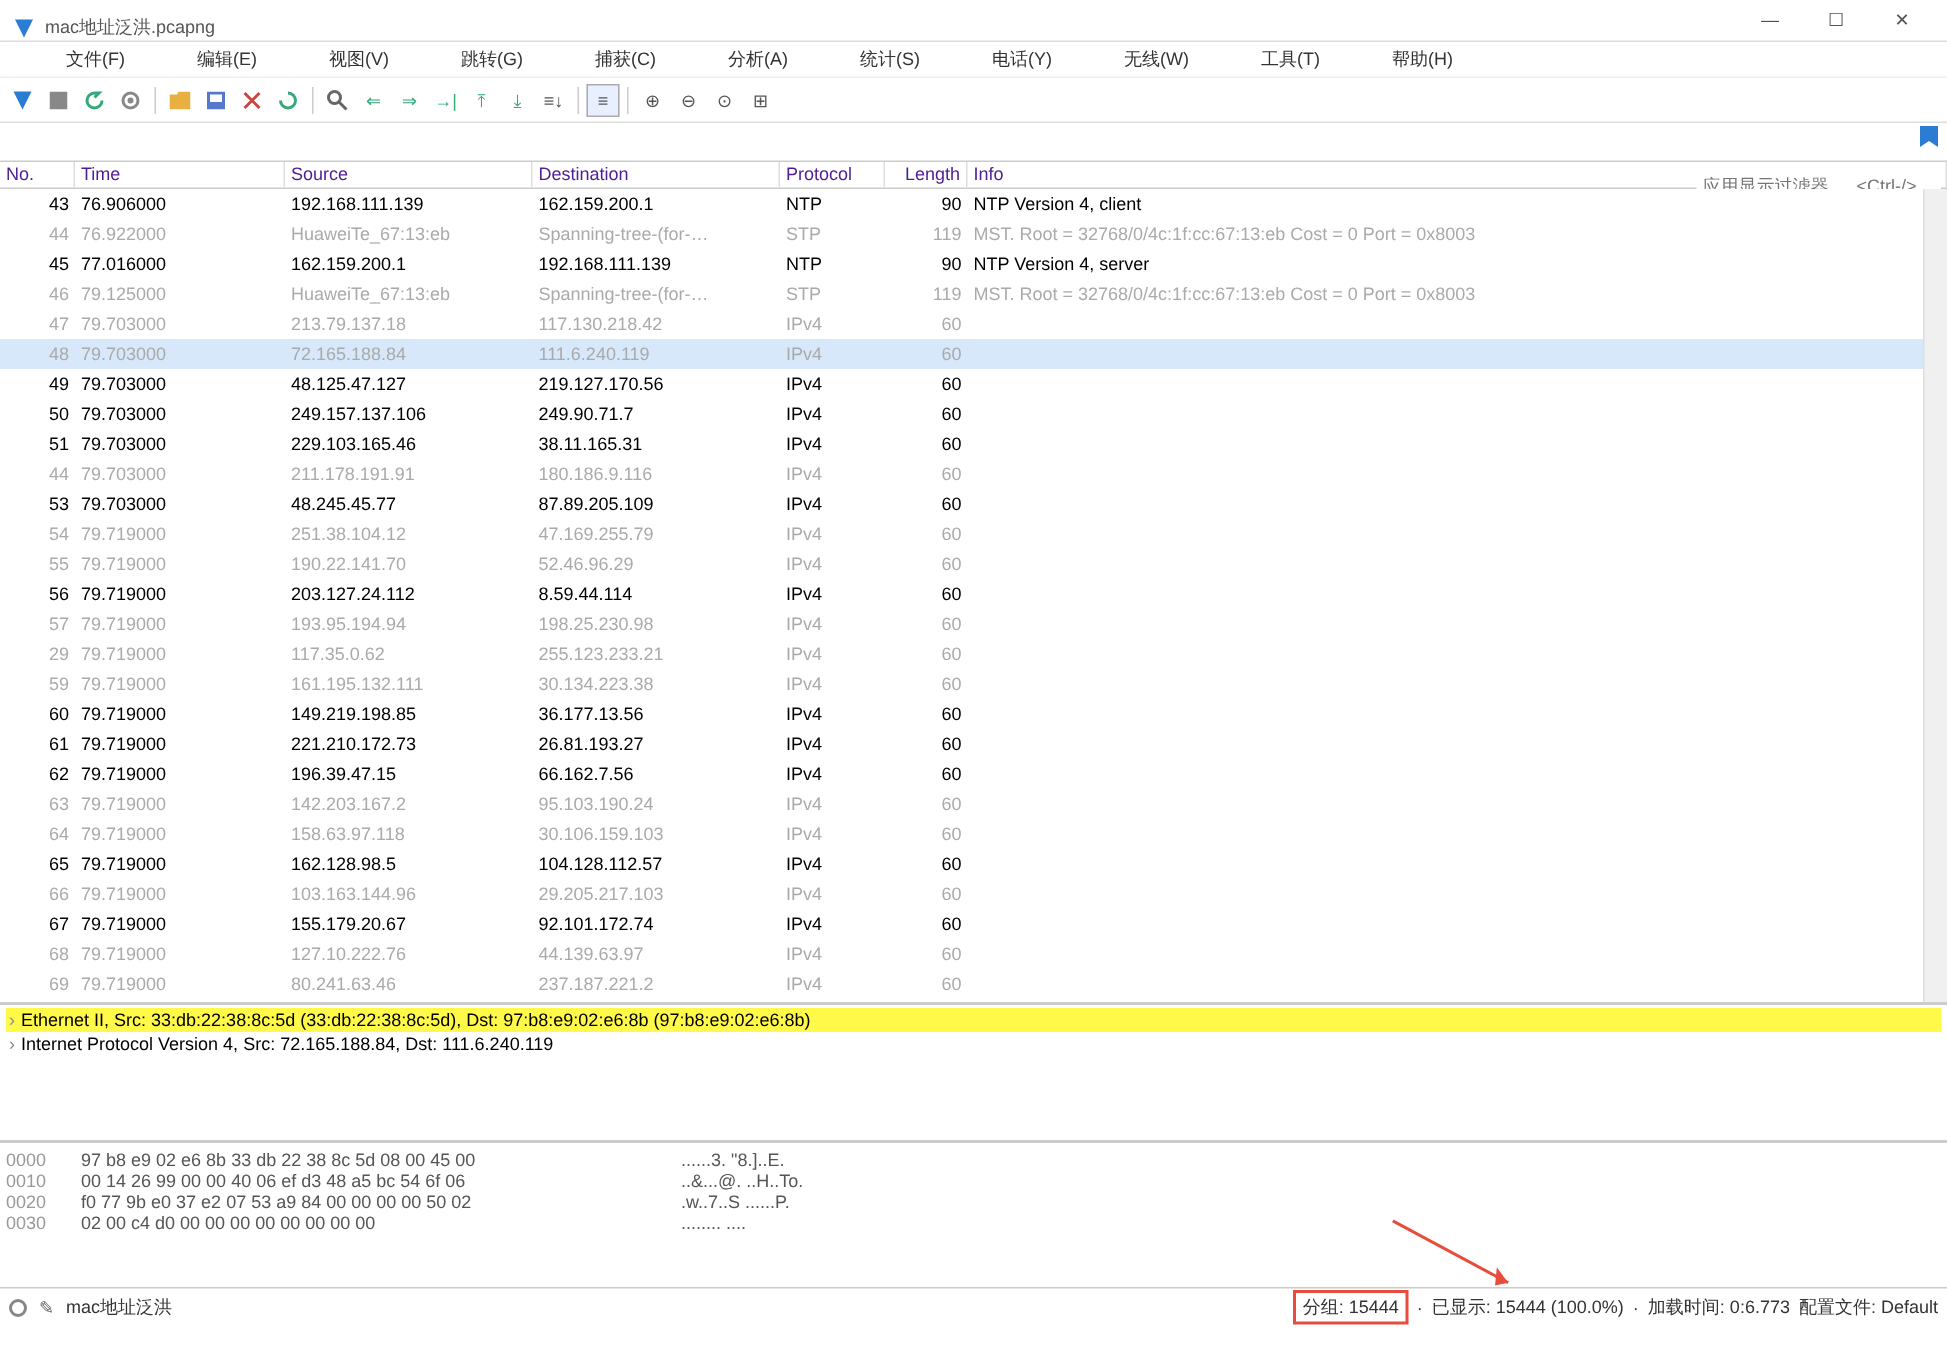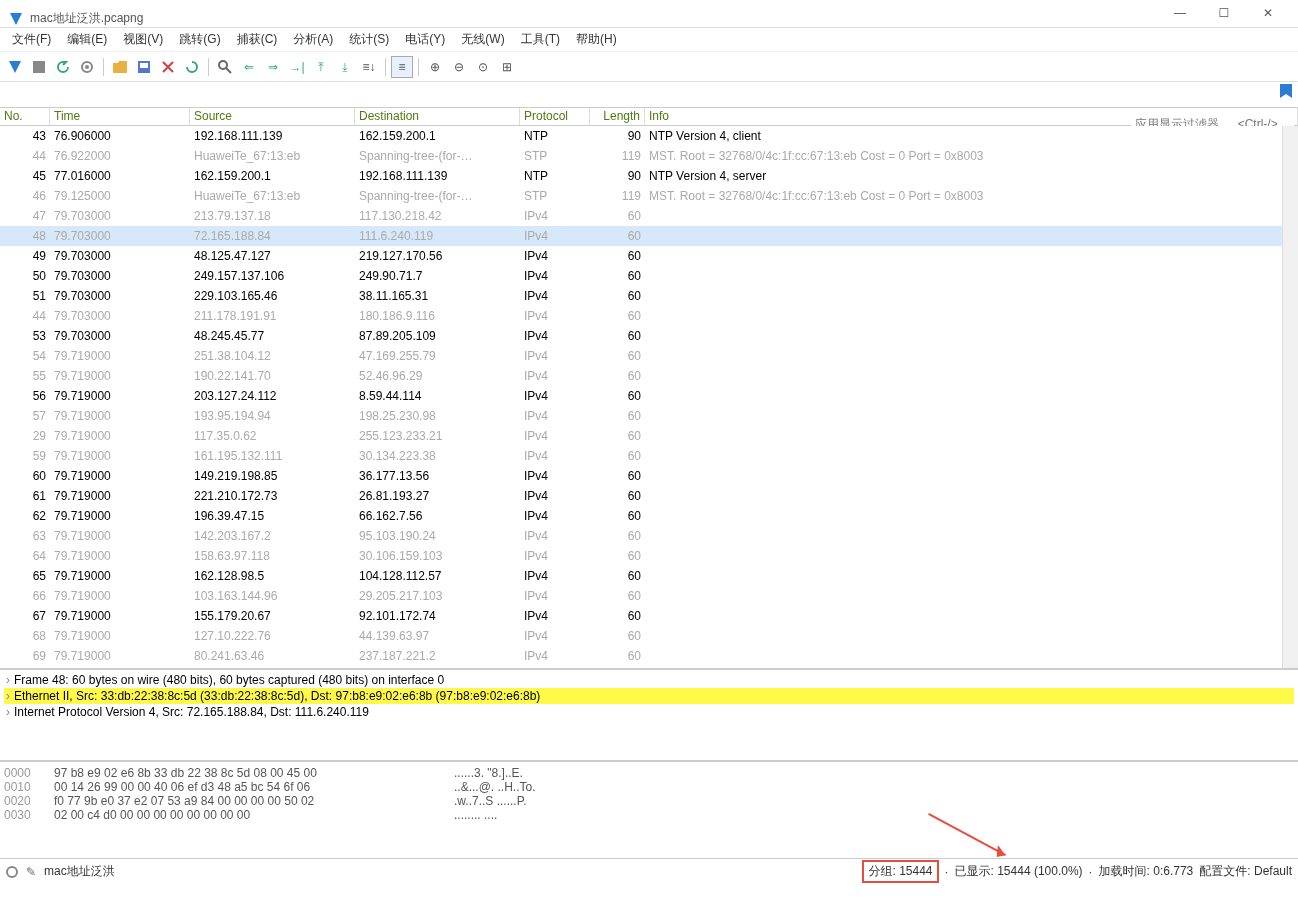--- a/index.html
+++ b/index.html
@@ -3,33 +3,33 @@
 <meta charset="utf-8">
 <style>
 * { margin: 0; padding: 0; box-sizing: border-box; font-family: "Segoe UI", Tahoma, sans-serif; font-size: 12px; }
 body { background: #fff; overflow: hidden; }
 .titlebar { height: 28px; display: flex; align-items: flex-end; padding: 0 8px; border-bottom: 1px solid #ddd; }
 .titlebar-icon { width: 16px; height: 16px; margin-right: 6px; }
 .titlebar-title { flex: 1; color: #555; }
 .titlebar-buttons { display: flex; }
 .titlebar-btn { width: 44px; height: 28px; display: flex; align-items: center; justify-content: center; color: #555; }
 .menubar { height: 24px; display: flex; align-items: center; padding: 0 4px; border-bottom: 1px solid #eee; }
-.menu-item { padding: 2px 8px; color: #333; }
+.menu-item { padding: 2px 8px; color: #333; margin-left: 32px; }
 .toolbar { height: 30px; display: flex; align-items: center; padding: 2px 4px; border-bottom: 1px solid #ddd; gap: 2px; }
 .tool-icon { width: 22px; height: 22px; display: flex; align-items: center; justify-content: center; color: #555; border: 1px solid transparent; }
 .tool-sep { width: 1px; height: 18px; background: #ccc; margin: 0 3px; }
 .filterbar { height: 26px; display: flex; align-items: flex-end; padding: 2px 4px; border-bottom: 1px solid #ccc; gap: 17px; flex-direction: column; }
 .filter-input { flex: 1; border: none; outline: none; padding: 2px 4px; color: #888; background: #fff; }
 .filter-bookmark { width: 16px; height: 16px; display: flex; align-items: center; justify-content: center; }
 .expr-btn { width: 28px; height: 20px; background: linear-gradient(#4d94ff,#2b6bd1); border: 1px solid #2b6bd1; display:flex; align-items:center; justify-content:center; color:#fff; }
 .expr-dd { width:14px; height:20px; border:1px solid #aaa; display:flex; align-items:center; justify-content:center; color:#555; }
 .expr-label { padding: 0 6px; color: #000000; }
 .plus-btn { width: 18px; height: 18px; border: 1px solid #aaa; display: flex; align-items: center; justify-content: center; }
 .columns { height: 18px; display: flex; border-bottom: 1px solid #ccc; background: #fff; font-family: "Courier New", monospace; font-size: 12px; }
-.col { padding: 1px 4px; border-right: 1px solid #ddd; color: #4d7c0f; }
+.col { padding: 1px 4px; border-right: 1px solid #ddd; color: #4c1d95; }
 .col-no { width: 50px; }
 .col-time { width: 140px; }
 .col-src { width: 165px; }
 .col-dst { width: 165px; }
 .col-proto { width: 70px; }
 .col-len { width: 55px; text-align: right; }
 .col-info { flex: 1; }
 .packet-list { height: 542px; overflow-y: auto; font-family: "Courier New", monospace; font-size: 12px; background: #fff; position: relative; }
 .packet-row { height: 20px; display: flex; align-items: center; white-space: nowrap; }
 .packet-row.dim { color: #aaa; }
@@ -419,21 +419,20 @@
       <span class="c c-time">79.719000</span>
       <span class="c c-src">80.241.63.46</span>
       <span class="c c-dst">237.187.221.2</span>
       <span class="c c-proto">IPv4</span>
       <span class="c c-len">60</span>
       <span class="c c-info"></span>
     </div>
   </div>
 
 <div class="detail-pane" id="detail-pane">
-    <div class="detail-row"><span class="expand">›</span>Frame 48: 60 bytes on wire (480 bits), 60 bytes captured (480 bits) on interface 0</div>
     <div class="detail-row hl"><span class="expand">›</span>Ethernet II, Src: 33:db:22:38:8c:5d (33:db:22:38:8c:5d), Dst: 97:b8:e9:02:e6:8b (97:b8:e9:02:e6:8b)</div>
     <div class="detail-row"><span class="expand">›</span>Internet Protocol Version 4, Src: 72.165.188.84, Dst: 111.6.240.119</div>
   </div>
 
 <div class="hex-pane" id="hex-pane">
     <div class="hex-row">
       <span class="hex-off">0000</span>
       <span class="hex-bytes">97 b8 e9 02 e6 8b 33 db  22 38 8c 5d 08 00 45 00</span>
       <span class="hex-ascii">......3. "8.]..E.</span>
     </div>

